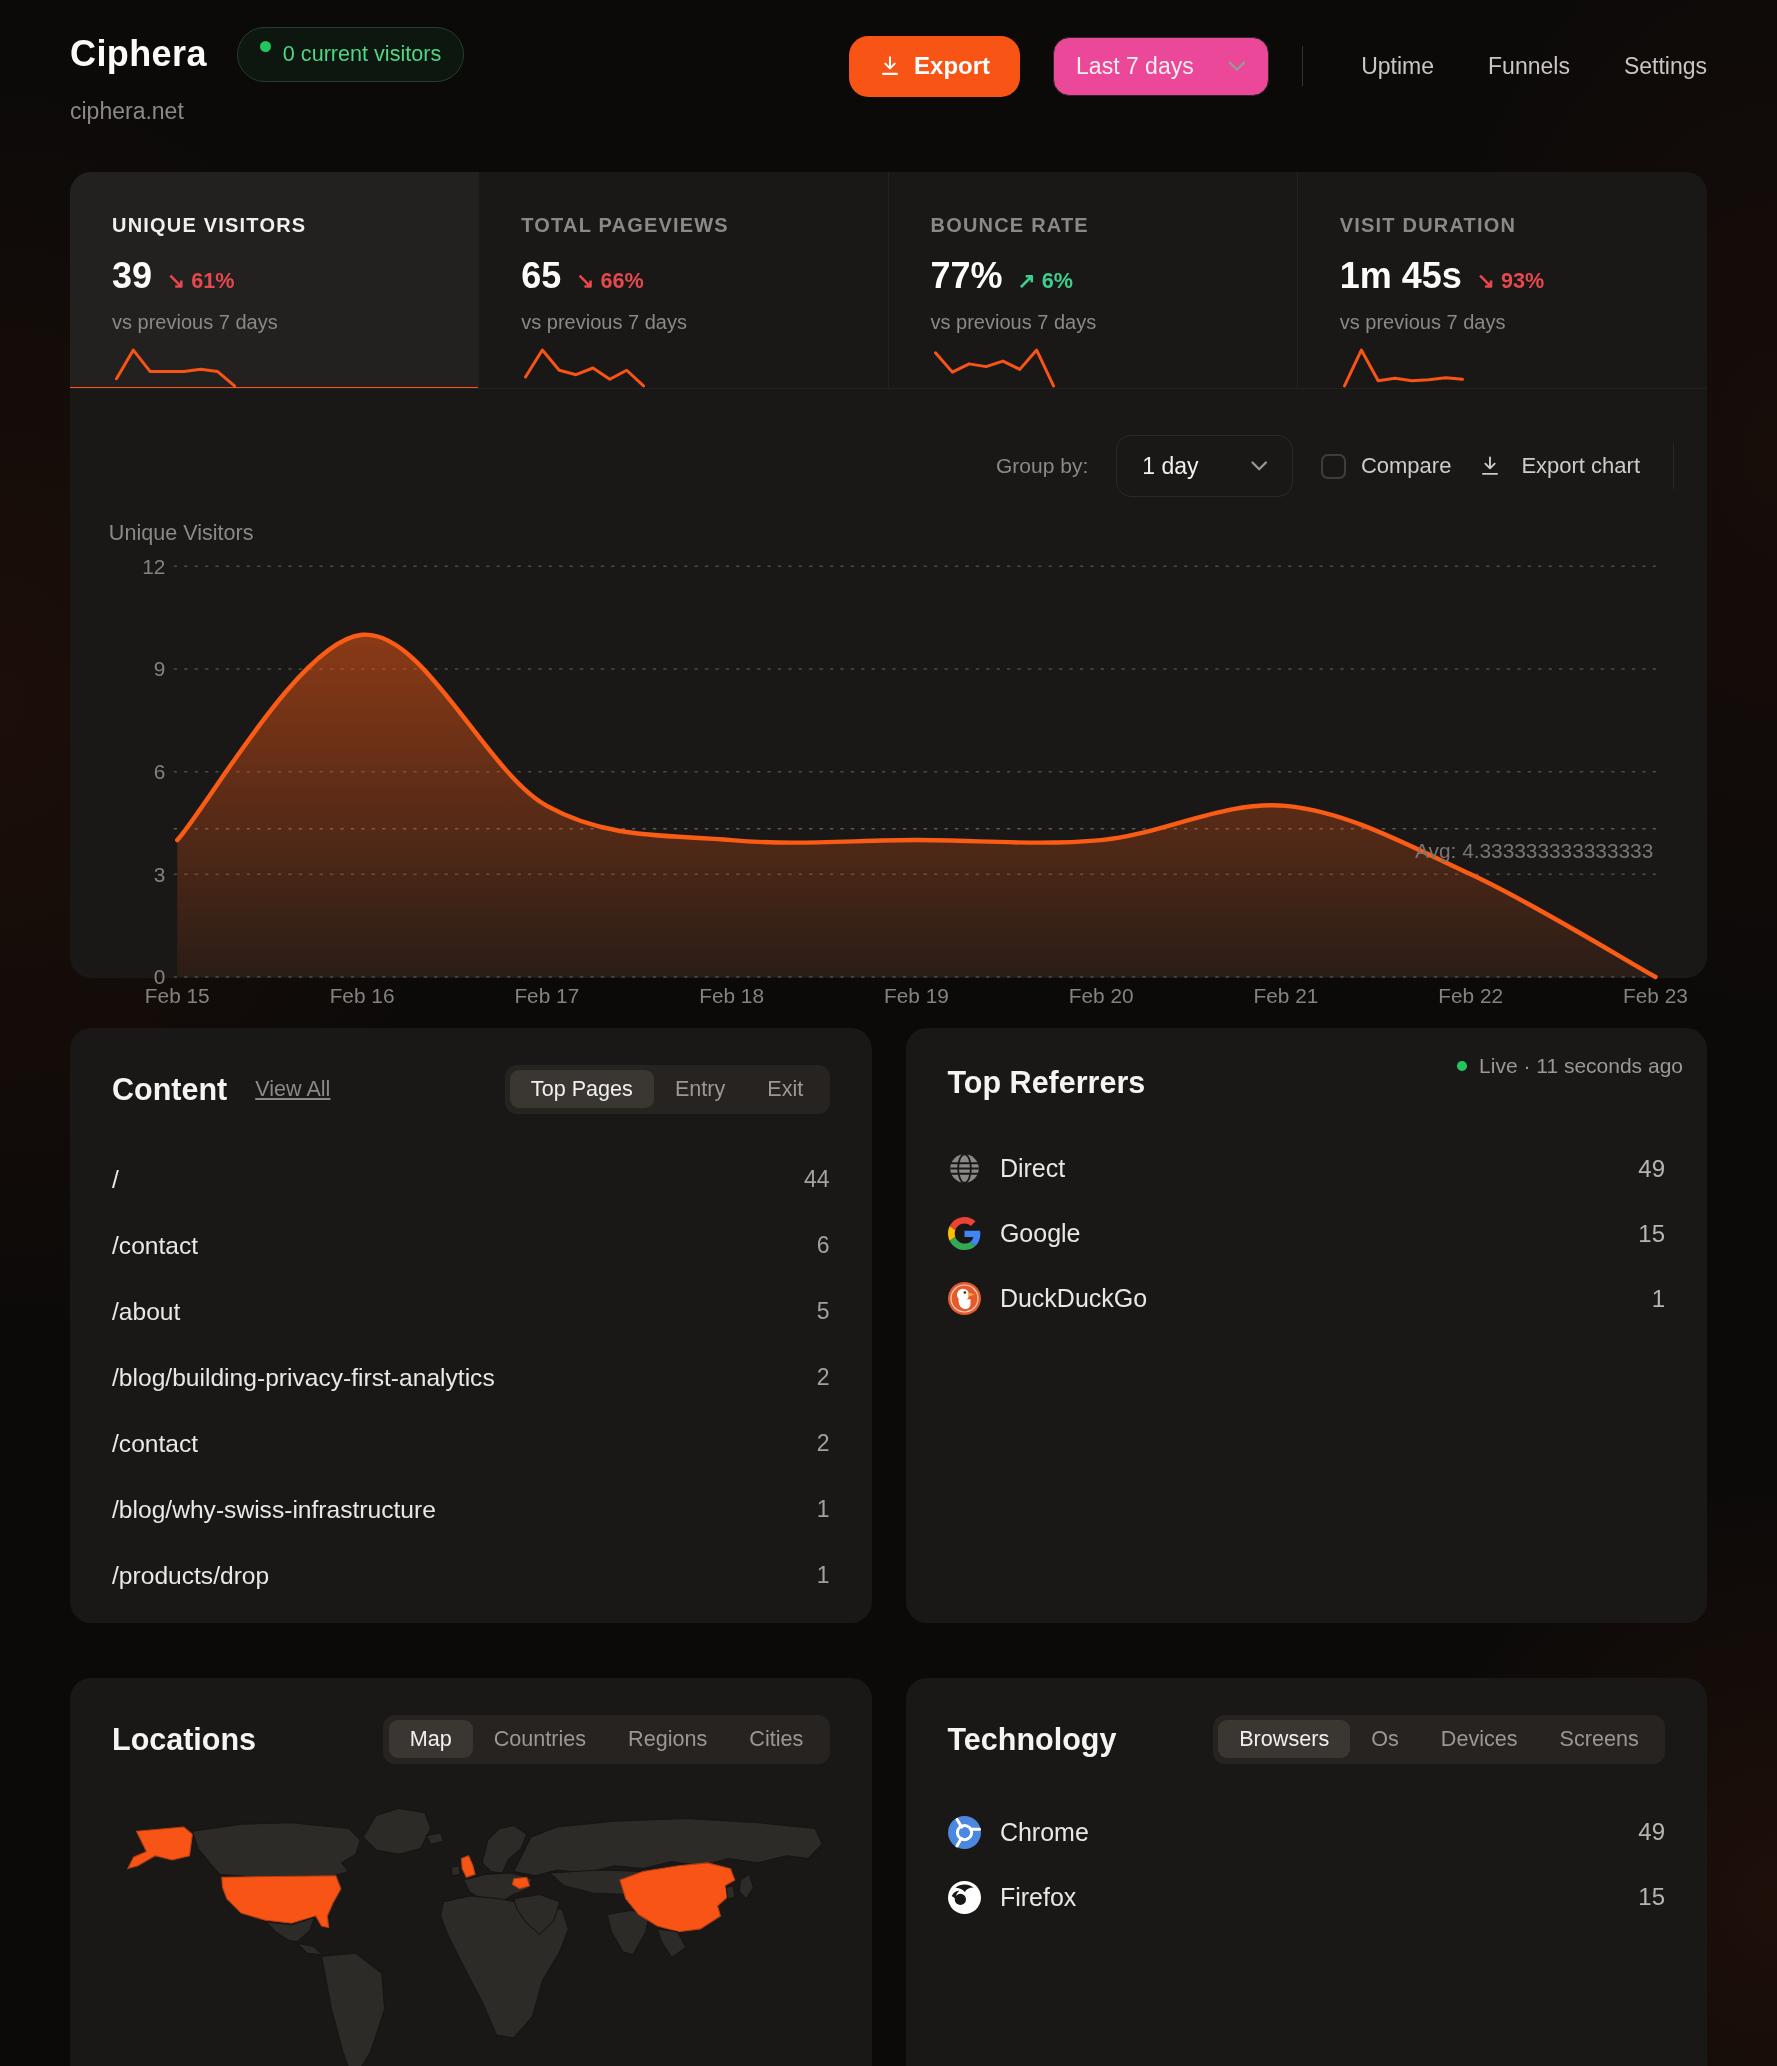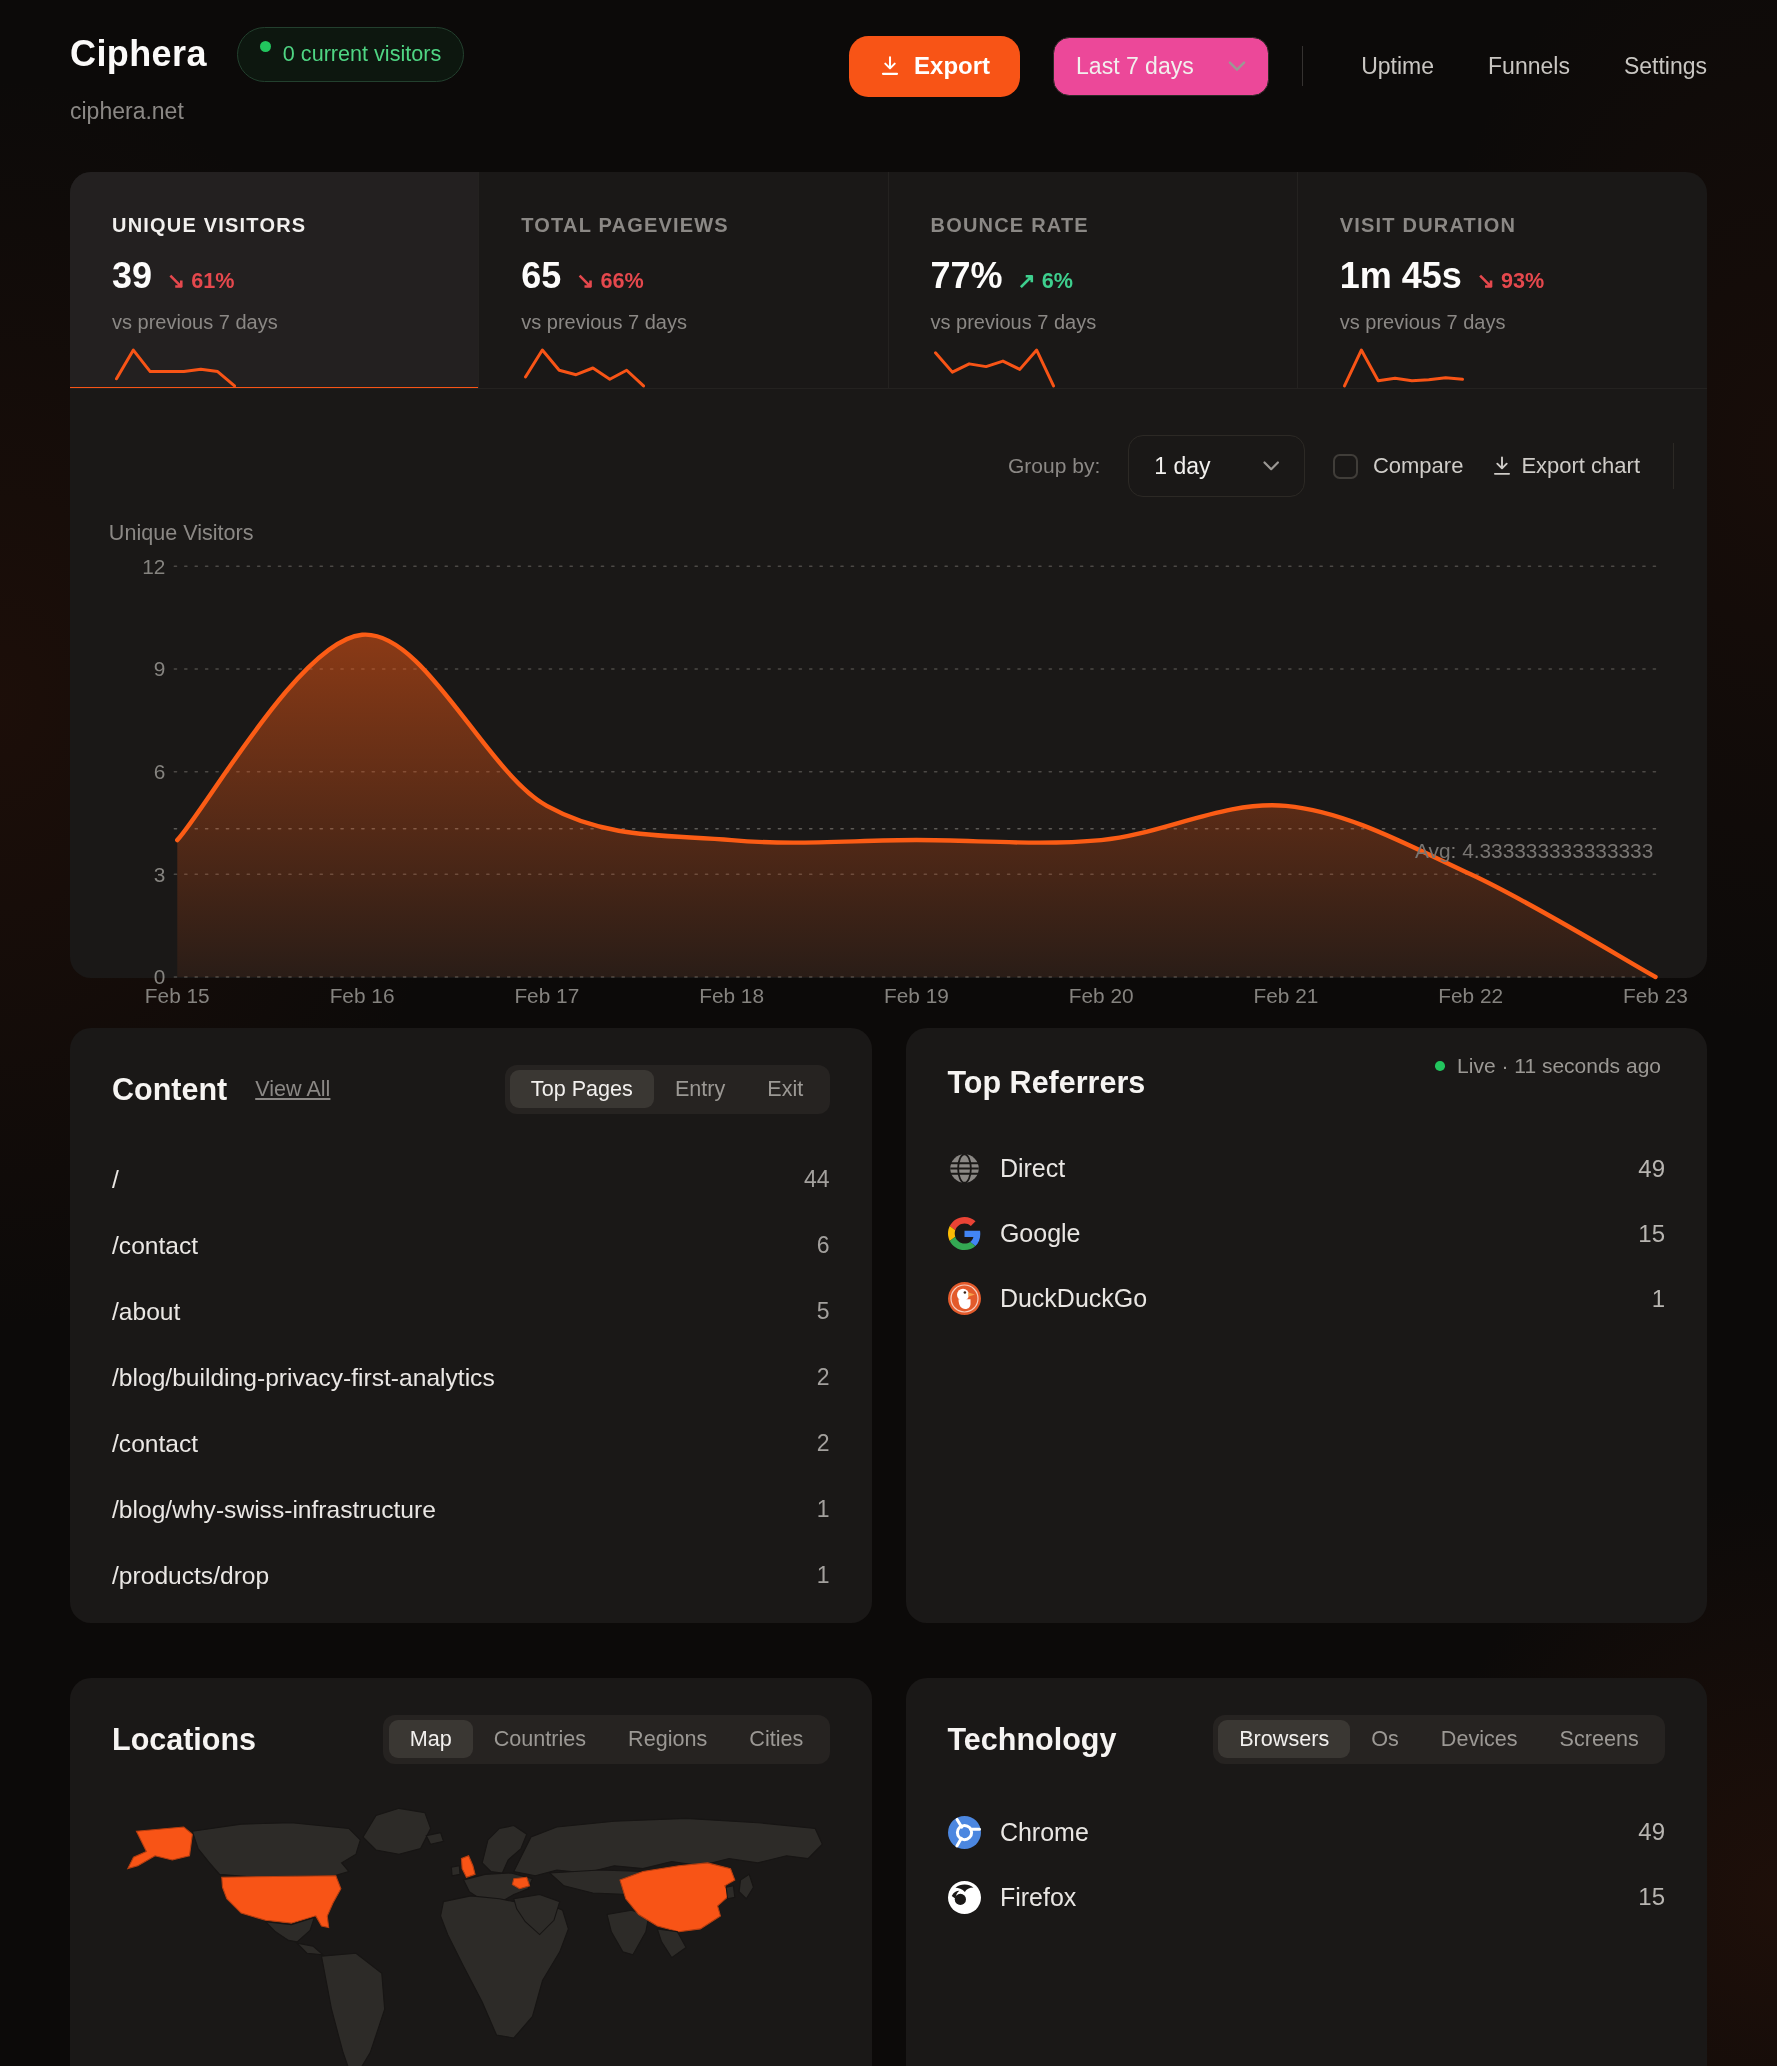--- a/index.html
+++ b/index.html
@@ -52,25 +52,25 @@
   .spark { margin-top:10.4px; display:block; }
 
   .chart-area { position:relative; height:710px; }
   .chart-controls { display:flex; align-items:center; justify-content:flex-end; gap:28px; padding:46px 33px 0 0; }
   .gb-label { font-size:21px; color:#8b8885; }
   .btn-groupby { display:flex; align-items:center; gap:52px; background:transparent; color:#f2f0ee;
                  border:1.5px solid #2c2925; font-size:23px; padding:16.4px 25px; border-radius:15px; }
   .compare-wrap { display:flex; align-items:center; gap:15px; }
   .checkbox { width:25px; height:25px; border-radius:6.7px; border:2.2px solid #403d39; background:transparent; }
   .compare-label { font-size:22px; color:#cfccc8; }
-  .exportchart-wrap { display:flex; align-items:center; gap:8px; color:#cfccc8; }
+  .exportchart-wrap { display:flex; align-items:center; gap:20px; color:#cfccc8; }
   .exportchart-label { font-size:22px; }
   .ctrl-divider { width:1.5px; height:46px; background:#2c2925; margin-left:4.5px; }
   #main-chart { display:block; margin-top:18px; }
-  .live-row { position:absolute; right:46px; bottom:21px; display:flex; align-items:center; gap:12px; }
+  .live-row { position:absolute; right:24px; bottom:21px; display:flex; align-items:center; gap:12px; }
   .live-label { font-size:21px; color:#9b9894; }
 
   
   .cols { display:grid; grid-template-columns:1fr 1fr; column-gap:34px; row-gap:55px; margin-top:50px; }
   .panel-block { padding:37px 42px; }
   .p-content, .p-referrers { height:595px; }
   .p-locations, .p-technology { height:551px; }
   .panel-head { display:flex; align-items:center; }
   .panel-title { font-size:30.5px; font-weight:700; color:#f6f4f2; }
   .view-all { margin-left:28px; font-size:21.6px; color:#8b8885; }

